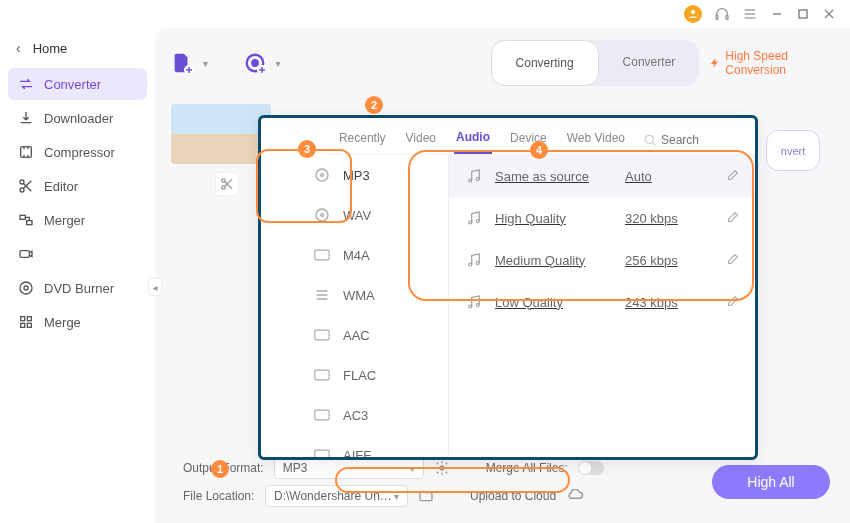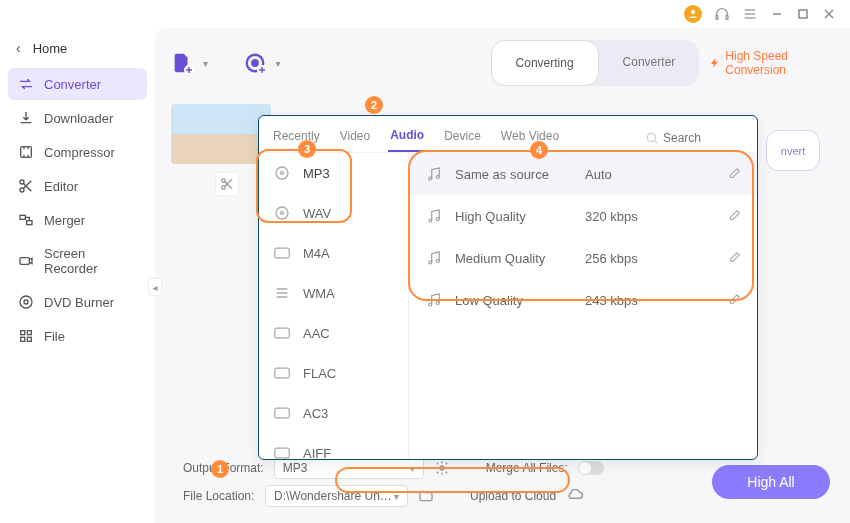--- a/index.html
+++ b/index.html
@@ -21,32 +21,32 @@
 .action-icon { width: 22px; height: 22px; position: relative; cursor: pointer; }
 .tabs-center { margin-left: 200px; display: flex; background: #edeaf5; border-radius: 14px; }
 .center-tab { padding: 15px 24px; border-radius: 14px; font-size: 12px; color: #777; cursor: pointer; }
 .center-tab.active { background: #fff; border: 1px solid #ddd; color: #555; }
 .hsc { margin-left: auto; color: #ff7a3d; font-size: 12px; display: flex; align-items: center; gap: 4px; cursor: pointer; }
 .file-row { margin-top: 18px; display: flex; align-items: center; }
 .thumb { width: 100px; height: 60px; background: linear-gradient(#cde5f5 50%, #e8d4b8 50%); border-radius: 4px; position: relative; }
 .filename-wrap { display: flex; align-items: center; gap: 10px; margin-left: 20px; }
 .cutter { position: absolute; left: 215px; top: 172px; width: 24px; height: 24px; border: 1px solid #eee; border-radius: 4px; background: #fff; display: flex; align-items: center; justify-content: center; color: #888; cursor: pointer; }
 .convert-btn-stub { position: absolute; right: 30px; top: 130px; width: 54px; height: 41px; border: 1px solid #d8d2f0; border-radius: 12px; display: flex; align-items: center; justify-content: center; font-size: 11px; color: #8c7ed0; cursor: pointer; background: #fff; }
-.popup { position: absolute; left: 258px; top: 115px; width: 500px; height: 345px; background: #fff; border: 1px solid #0c4a6e; border-radius: 6px; box-shadow: 0 4px 16px rgba(0,0,0,0.08); display: flex; flex-direction: column; z-index: 20; }
+.popup { position: absolute; left: 258px; top: 115px; width: 500px; height: 345px; background: #fff; border: 3px solid #0c4a6e; border-radius: 6px; box-shadow: 0 4px 16px rgba(0,0,0,0.08); display: flex; flex-direction: column; z-index: 20; align-items: flex-end; }
 .popup-tabs { display: flex; align-items: center; padding: 8px 12px 0 12px; border-bottom: 1px solid #f0f0f0; gap: 16px; position: relative; }
 .ptab { font-size: 12px; color: #888; padding: 4px 2px 8px 2px; cursor: pointer; }
 .ptab.active { color: #6a4fd6; border-bottom: 2px solid #6a4fd6; font-weight: 600; }
 .search-wrap { margin-left: auto; display: flex; align-items: center; gap: 4px; color: #bbb; width: 100px; }
 .search-wrap input { border: none; outline: none; font-size: 12px; width: 70px; color: #888; }
 .popup-body { flex: 1; display: flex; overflow: hidden; }
 .fmt-col { width: 150px; border-right: 1px solid #f0f0f0; overflow-y: auto; }
 .fmt-item { display: flex; align-items: center; gap: 12px; padding: 11px 14px; cursor: pointer; color: #666; }
 .fmt-item .fi { width: 18px; height: 18px; flex-shrink: 0; display: flex; align-items: center; justify-content: center; }
 .fmt-item.sel { color: #444; }
-.qual-col { flex: 1; }
+.qual-col { flex: 1; text-decoration: underline; }
 .qual-row { display: flex; align-items: center; padding: 12px 16px; cursor: pointer; color: #666; }
 .qual-row.first { background: #f6f4fb; }
 .qual-row .qi { width: 18px; height: 18px; margin-right: 12px; color: #999; }
 .qual-row .qlabel { width: 130px; }
 .qual-row .qval { width: 100px; }
 .qual-row .qedit { margin-left: auto; color: #aaa; cursor: pointer; }
 .highlight-left { position: absolute; left: 256px; top: 149px; width: 96px; height: 74px; border: 2px solid #ff8c3c; border-radius: 12px; pointer-events: none; z-index: 25; }
 .highlight-right { position: absolute; left: 408px; top: 150px; width: 346px; height: 151px; border: 2px solid #ff8c3c; border-radius: 18px; pointer-events: none; z-index: 25; }
 .badge { position: absolute; width: 18px; height: 18px; border-radius: 50%; background: #ff8c3c; color: #fff; font-size: 11px; font-weight: bold; display: flex; align-items: center; justify-content: center; z-index: 30; }
 .footer { position: absolute; bottom: 0; left: 155px; right: 0; padding: 8px 20px 10px 28px; background: #f7f7fa; }
@@ -141,37 +141,36 @@
           <rect x="13" y="13" width="8" height="6"></rect>
           <path d="M11 8h6v5"></path>
         </svg>
       <span>Merger</span>
     </div>
     <div class="side-item">
       <svg class="sicon" viewBox="0 0 24 24" fill="none" stroke="currentColor" stroke-width="2">
           <rect x="3" y="7" width="14" height="10" rx="2"></rect>
           <path d="M17 10l4-2v8l-4-2"></path>
         </svg>
-      <span>Screen Recorder</span>
     </div>
     <div class="side-item">
       <svg class="sicon" viewBox="0 0 24 24" fill="none" stroke="currentColor" stroke-width="2">
           <circle cx="12" cy="12" r="9"></circle>
           <circle cx="12" cy="12" r="3"></circle>
         </svg>
       <span>DVD Burner</span>
     </div>
     <div class="side-item">
       <svg class="sicon" viewBox="0 0 24 24" fill="none" stroke="currentColor" stroke-width="2">
           <rect x="4" y="4" width="6" height="6"></rect>
           <rect x="14" y="4" width="6" height="6"></rect>
           <rect x="4" y="14" width="6" height="6"></rect>
           <rect x="14" y="14" width="6" height="6"></rect>
         </svg>
-      <span>File</span>
+      <span>Merge</span>
     </div>
   </div>
 
   <div class="main">
     <div class="topbar">
       <div class="action-icon">
         <svg width="22" height="22" viewBox="0 0 24 24" fill="#6a4fd6">
             <path d="M6 2h8l4 4v14a2 2 0 01-2 2H6a2 2 0 01-2-2V4a2 2 0 012-2z"></path>
           </svg>
         <svg width="10" height="10" style="position:absolute;bottom:-1px;right:-1px" viewBox="0 0 10 10">

